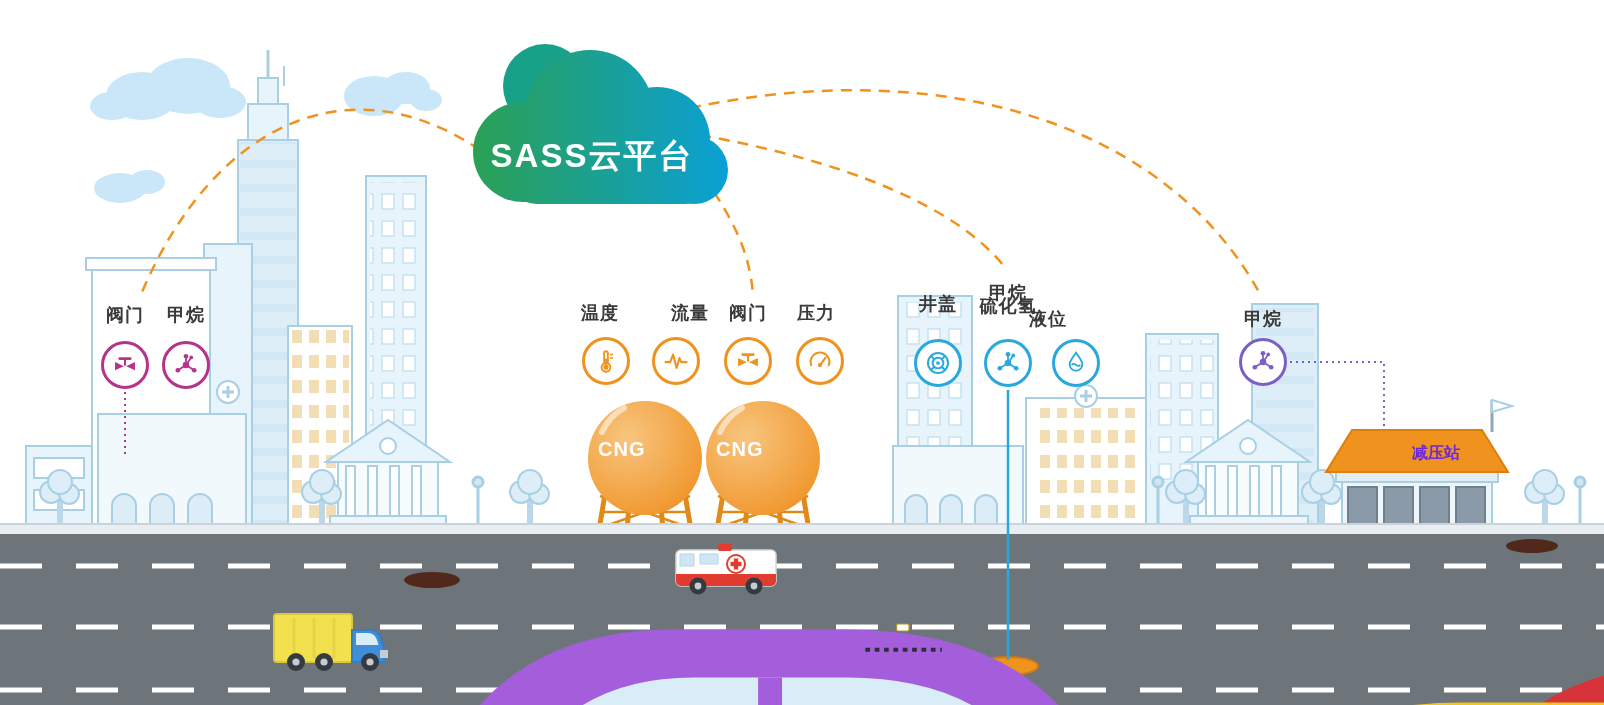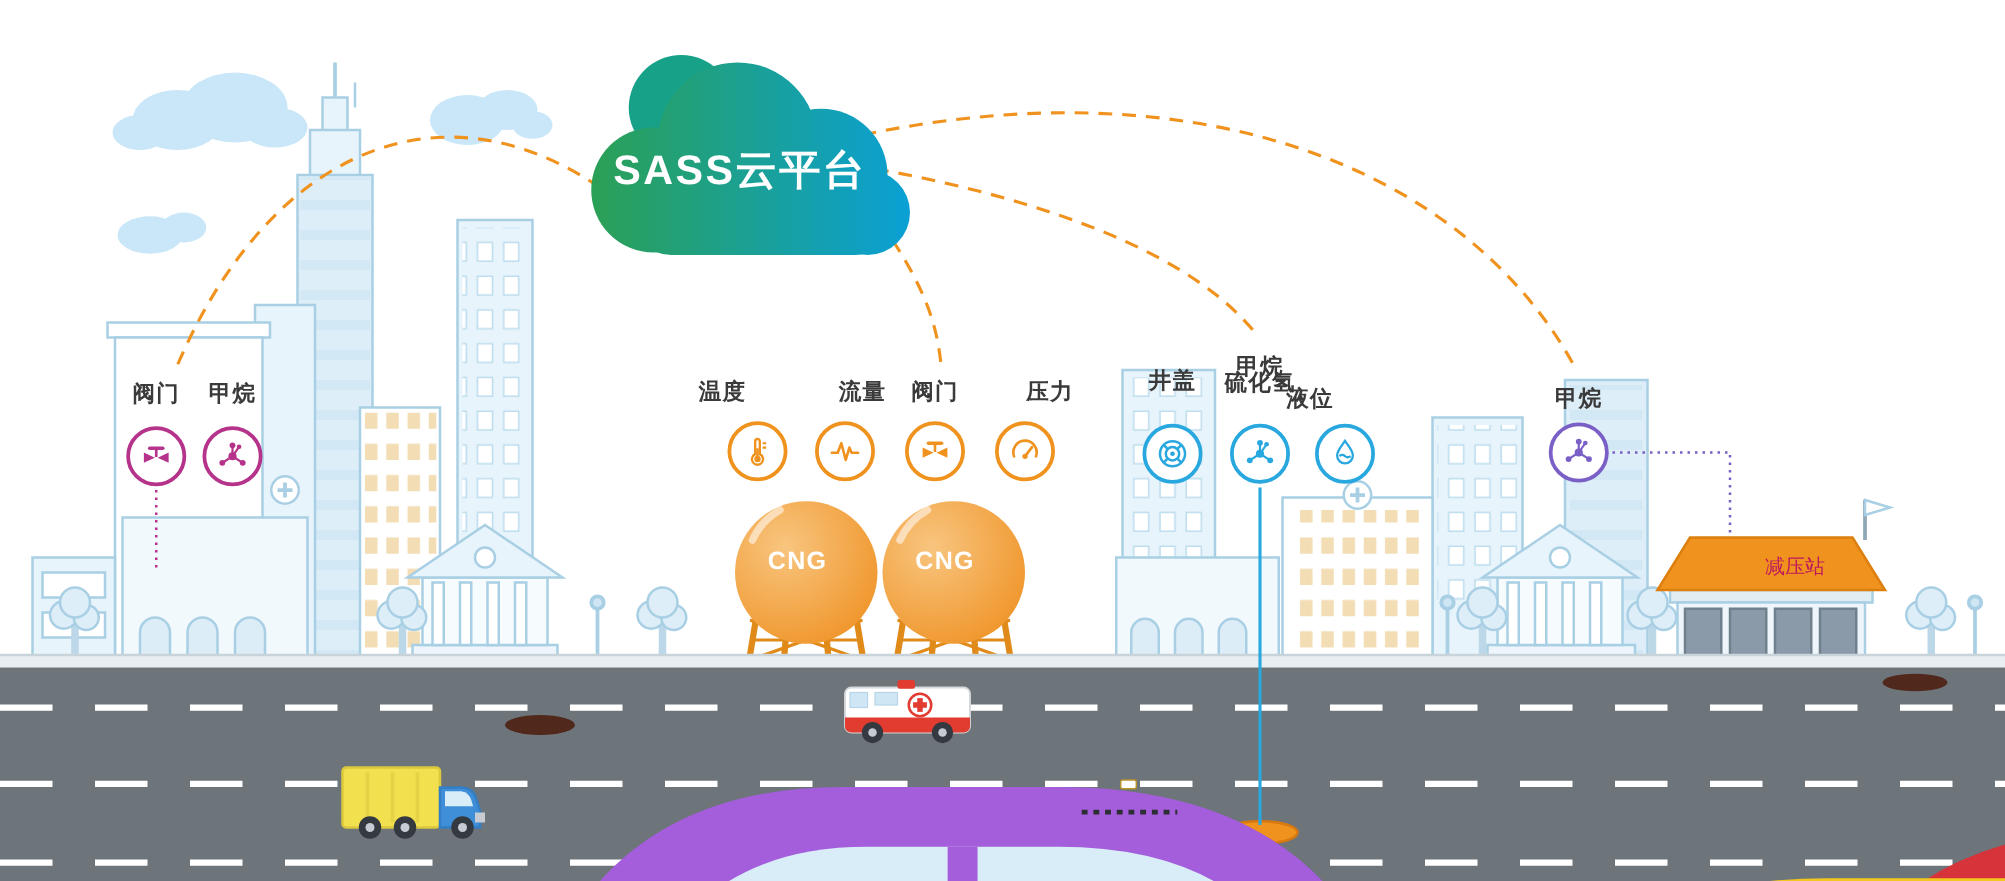--- a/index.html
+++ b/index.html
@@ -4,26 +4,26 @@
 <style>
   html,body{margin:0;padding:0}
   body{font-family:"Liberation Sans","DejaVu Sans",sans-serif;background:#fff}
   .stage{position:relative;width:1604px;height:705px;background:#fff;overflow:hidden}
   .scene{position:absolute;left:0;top:0;width:1604px;height:705px;display:block}
   .sensor{position:absolute;width:48px;height:48px;box-sizing:border-box;border:3px solid var(--c,#888);
           border-radius:50%;background:#fff;display:flex;align-items:center;justify-content:center;z-index:3}
   .sensor svg{width:28px;height:28px;color:var(--c,#888)}
   .label{position:absolute;width:80px;text-align:center;font-size:18px;font-weight:700;color:#3a3a3a;
          z-index:3;letter-spacing:1px;white-space:nowrap}
-  .cloud-label{position:absolute;left:462px;top:114px;width:260px;text-align:center;font-size:33px;
+  .cloud-label{position:absolute;left:462px;top:134px;width:260px;text-align:center;font-size:33px;
          font-weight:700;color:#fff;letter-spacing:2px;z-index:3}
-  .tank-label{position:absolute;top:438px;width:80px;text-align:center;font-size:20px;font-weight:700;
+  .tank-label{position:absolute;top:438px;width:80px;font-size:20px;font-weight:700;
          color:#fff;letter-spacing:1px;z-index:3}
   .station-label{position:absolute;left:1390px;top:443px;width:92px;text-align:center;font-size:16px;
-         font-weight:400;color:#be185d;z-index:3}
+         font-weight:700;color:#6d28d9;z-index:3}
 </style>
 </head>
 <body>
 
 <div class="stage">
 
 <svg class="scene" viewBox="0 0 1604 705" xmlns="http://www.w3.org/2000/svg">
   <defs>
     <linearGradient id="gradCloud" gradientUnits="userSpaceOnUse" x1="460" y1="140" x2="730" y2="140">
       <stop offset="0" stop-color="#2da04e"></stop>
@@ -353,24 +353,24 @@
   <svg viewBox="0 0 24 24">
         <use href="#i-valve"></use>
       </svg>
     </div>
 <div class="sensor" style="left:162px;top:341px;--c:#b5338a">
   <svg viewBox="0 0 24 24">
         <use href="#i-methane"></use>
       </svg>
     </div>
 
-<div class="label" style="left:538px;top:301px">温度</div>
+<div class="label" style="left:560px;top:301px">温度</div>
 <div class="label" style="left:650px;top:301px">流量</div>
 <div class="label" style="left:708px;top:301px">阀门</div>
-<div class="label" style="left:800px;top:301px">压力</div>
+<div class="label" style="left:776px;top:301px">压力</div>
 <div class="sensor" style="left:582px;top:337px;--c:#f0921e">
   <svg viewBox="0 0 24 24">
         <use href="#i-temp"></use>
       </svg>
     </div>
 <div class="sensor" style="left:652px;top:337px;--c:#f0921e">
   <svg viewBox="0 0 24 24">
         <use href="#i-flow"></use>
       </svg>
     </div>

